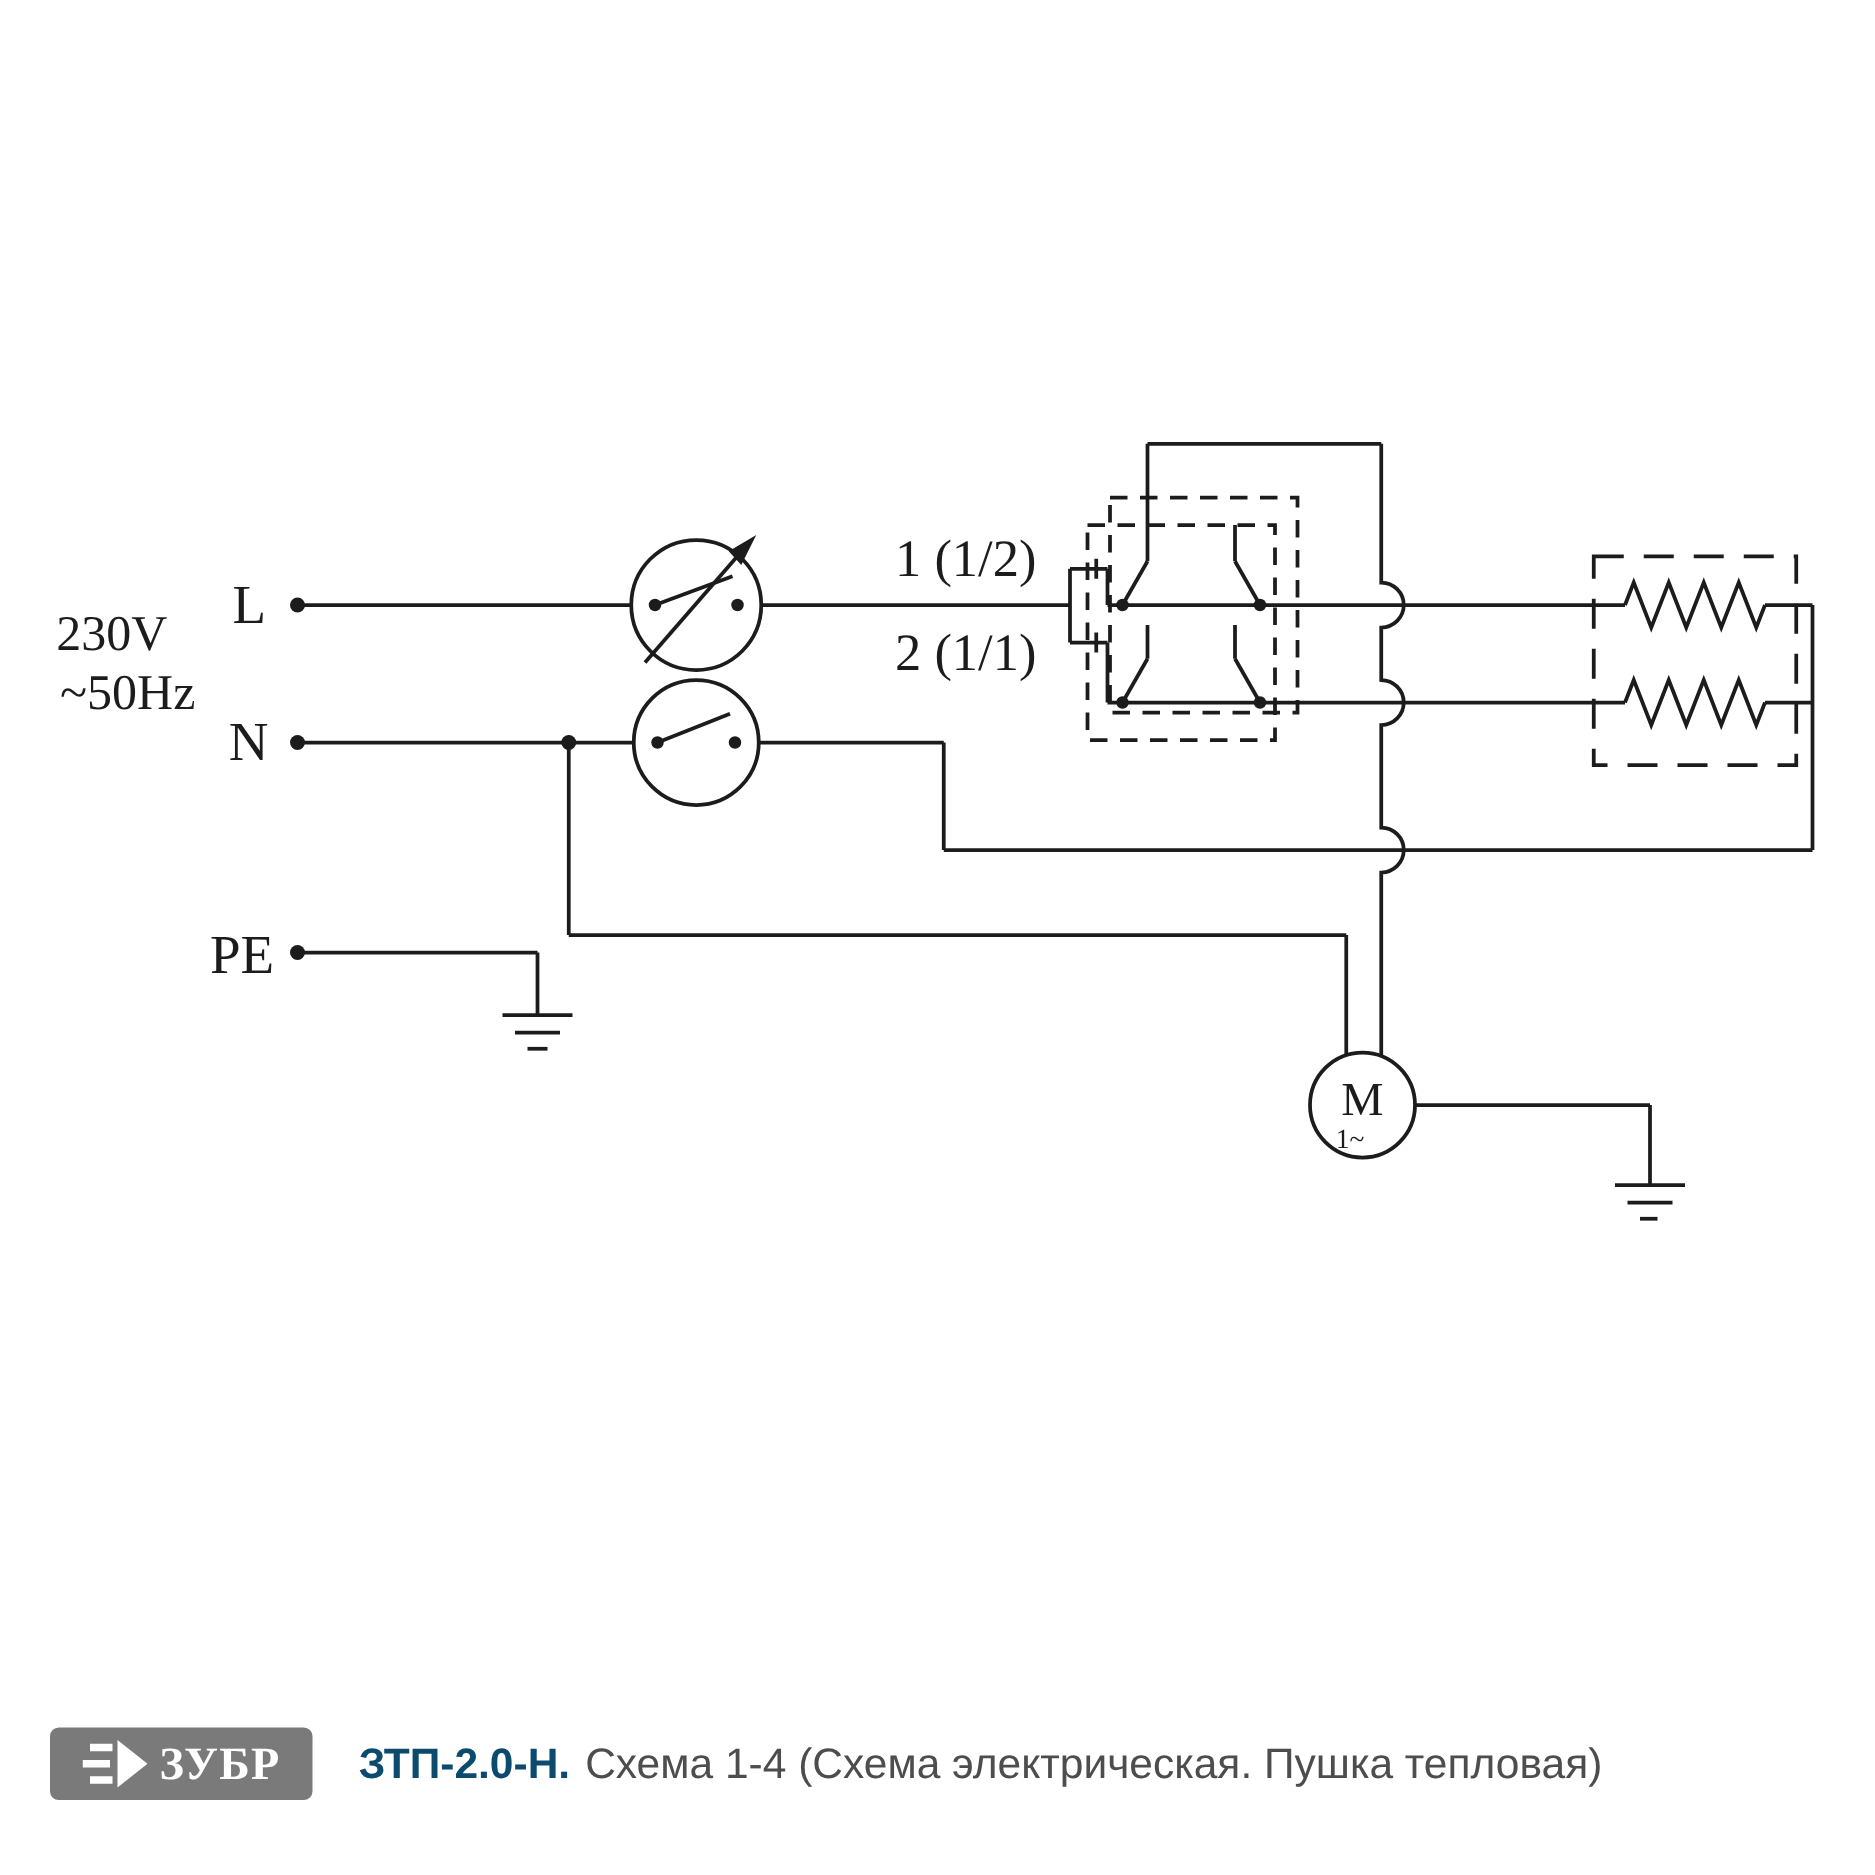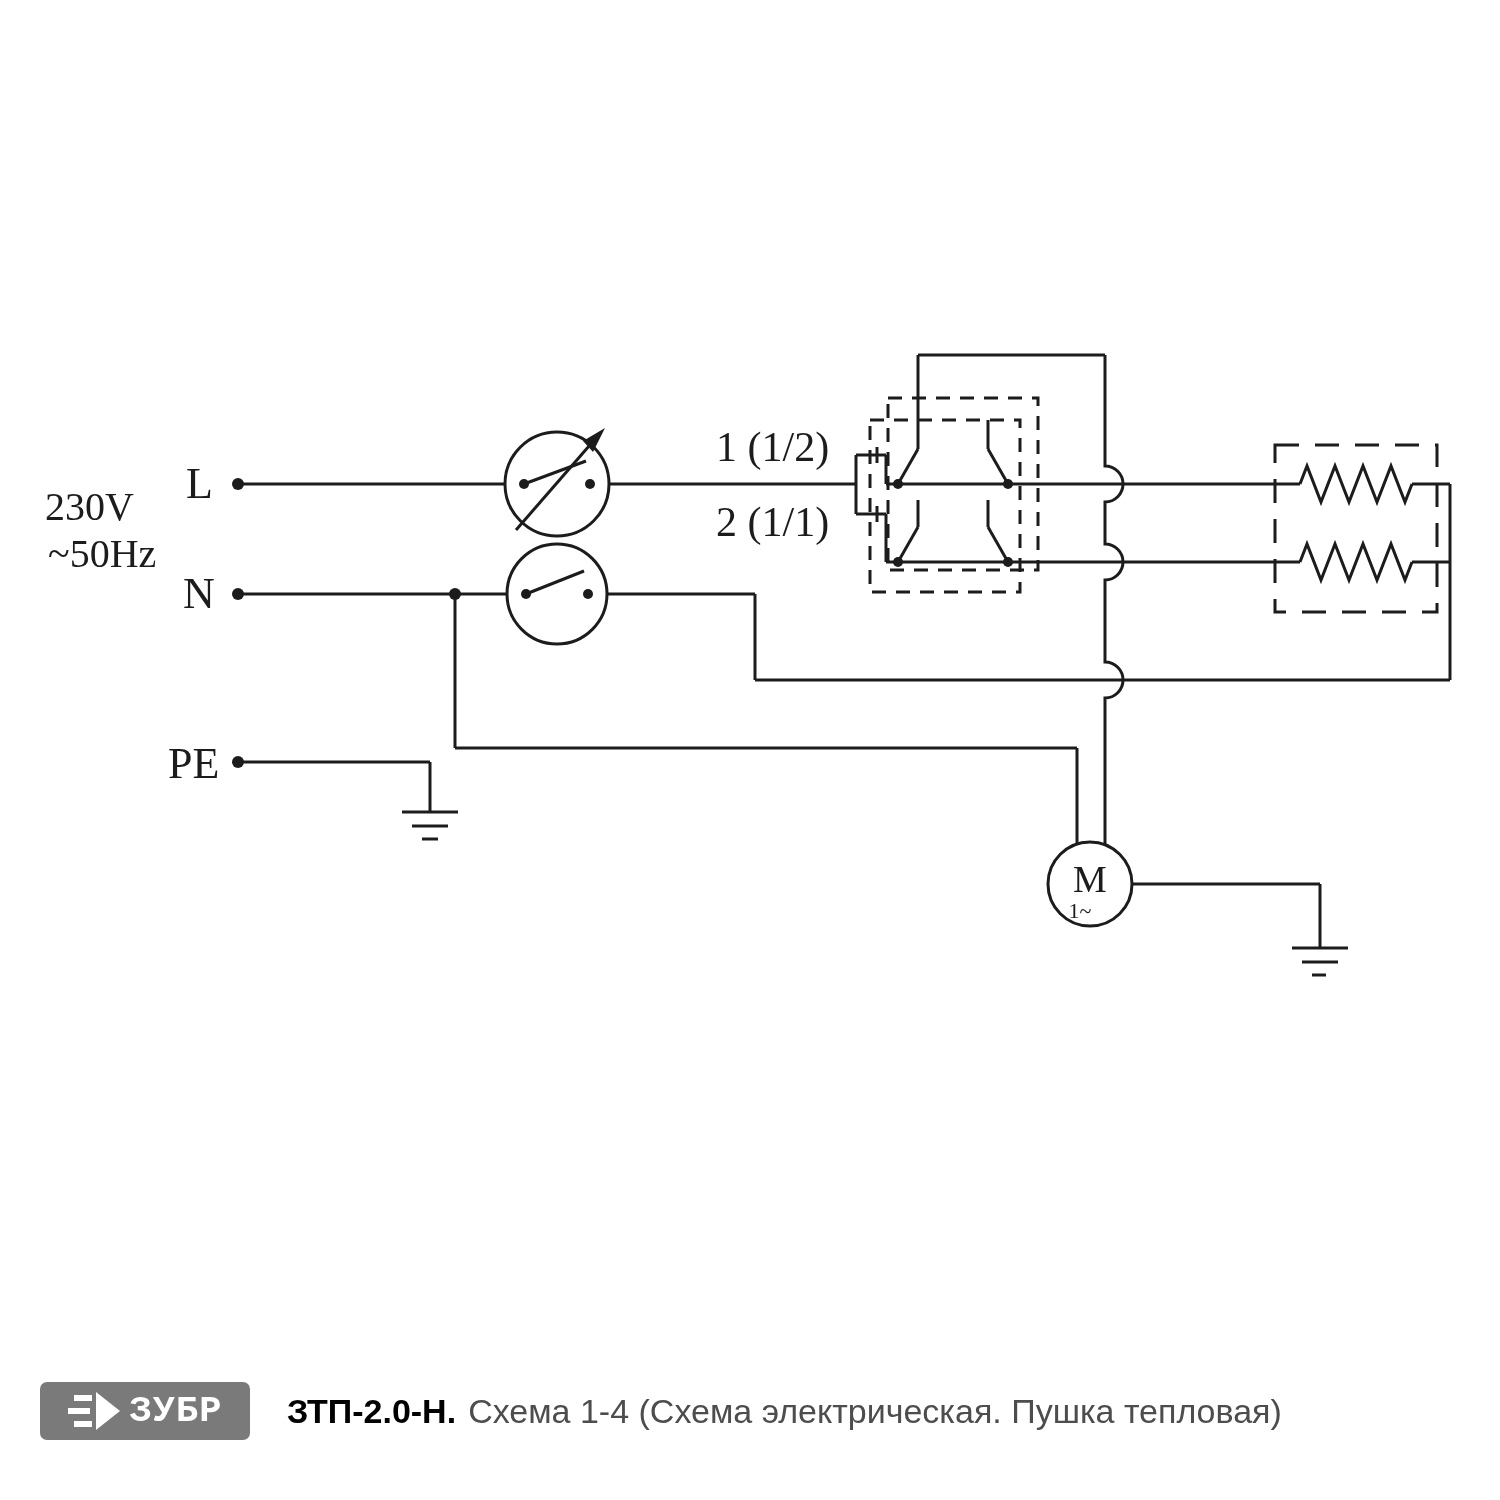--- a/index.html
+++ b/index.html
@@ -14,28 +14,28 @@
 
   .footer {
     position:absolute; left:40px; top:1382px; height:58px;
     display:flex; align-items:center; white-space:nowrap;
   }
   .brand-badge {
     width:210px; height:58px; background:#7a7a7a; border-radius:7px;
     display:flex; align-items:center; justify-content:center; gap:10px;
   }
   .brand-text {
-    color:#ffffff; font-family:Liberation Mono, monospace;
+    color:#ffffff; font-family:Liberation Serif, serif;
     font-weight:700; font-size:37px; letter-spacing:1px; line-height:1;
   }
   .footer-title {
     margin-left:37px; font-family:"Liberation Sans", sans-serif;
     font-size:34px; color:#4d4d4d;
   }
-  .footer-title .model { font-weight:700; color:#000000; margin-right:12px; }
+  .footer-title .model { font-weight:700; color:#0c4a6e; margin-right:12px; }
 </style>
 </head>
 <body>
 
 <div class="stage">
 
   <svg class="schematic" width="1500" height="1500" viewBox="0 0 1500 1500">
     <g stroke="#1c1c1c" stroke-width="3" fill="none">
 
       <g>

